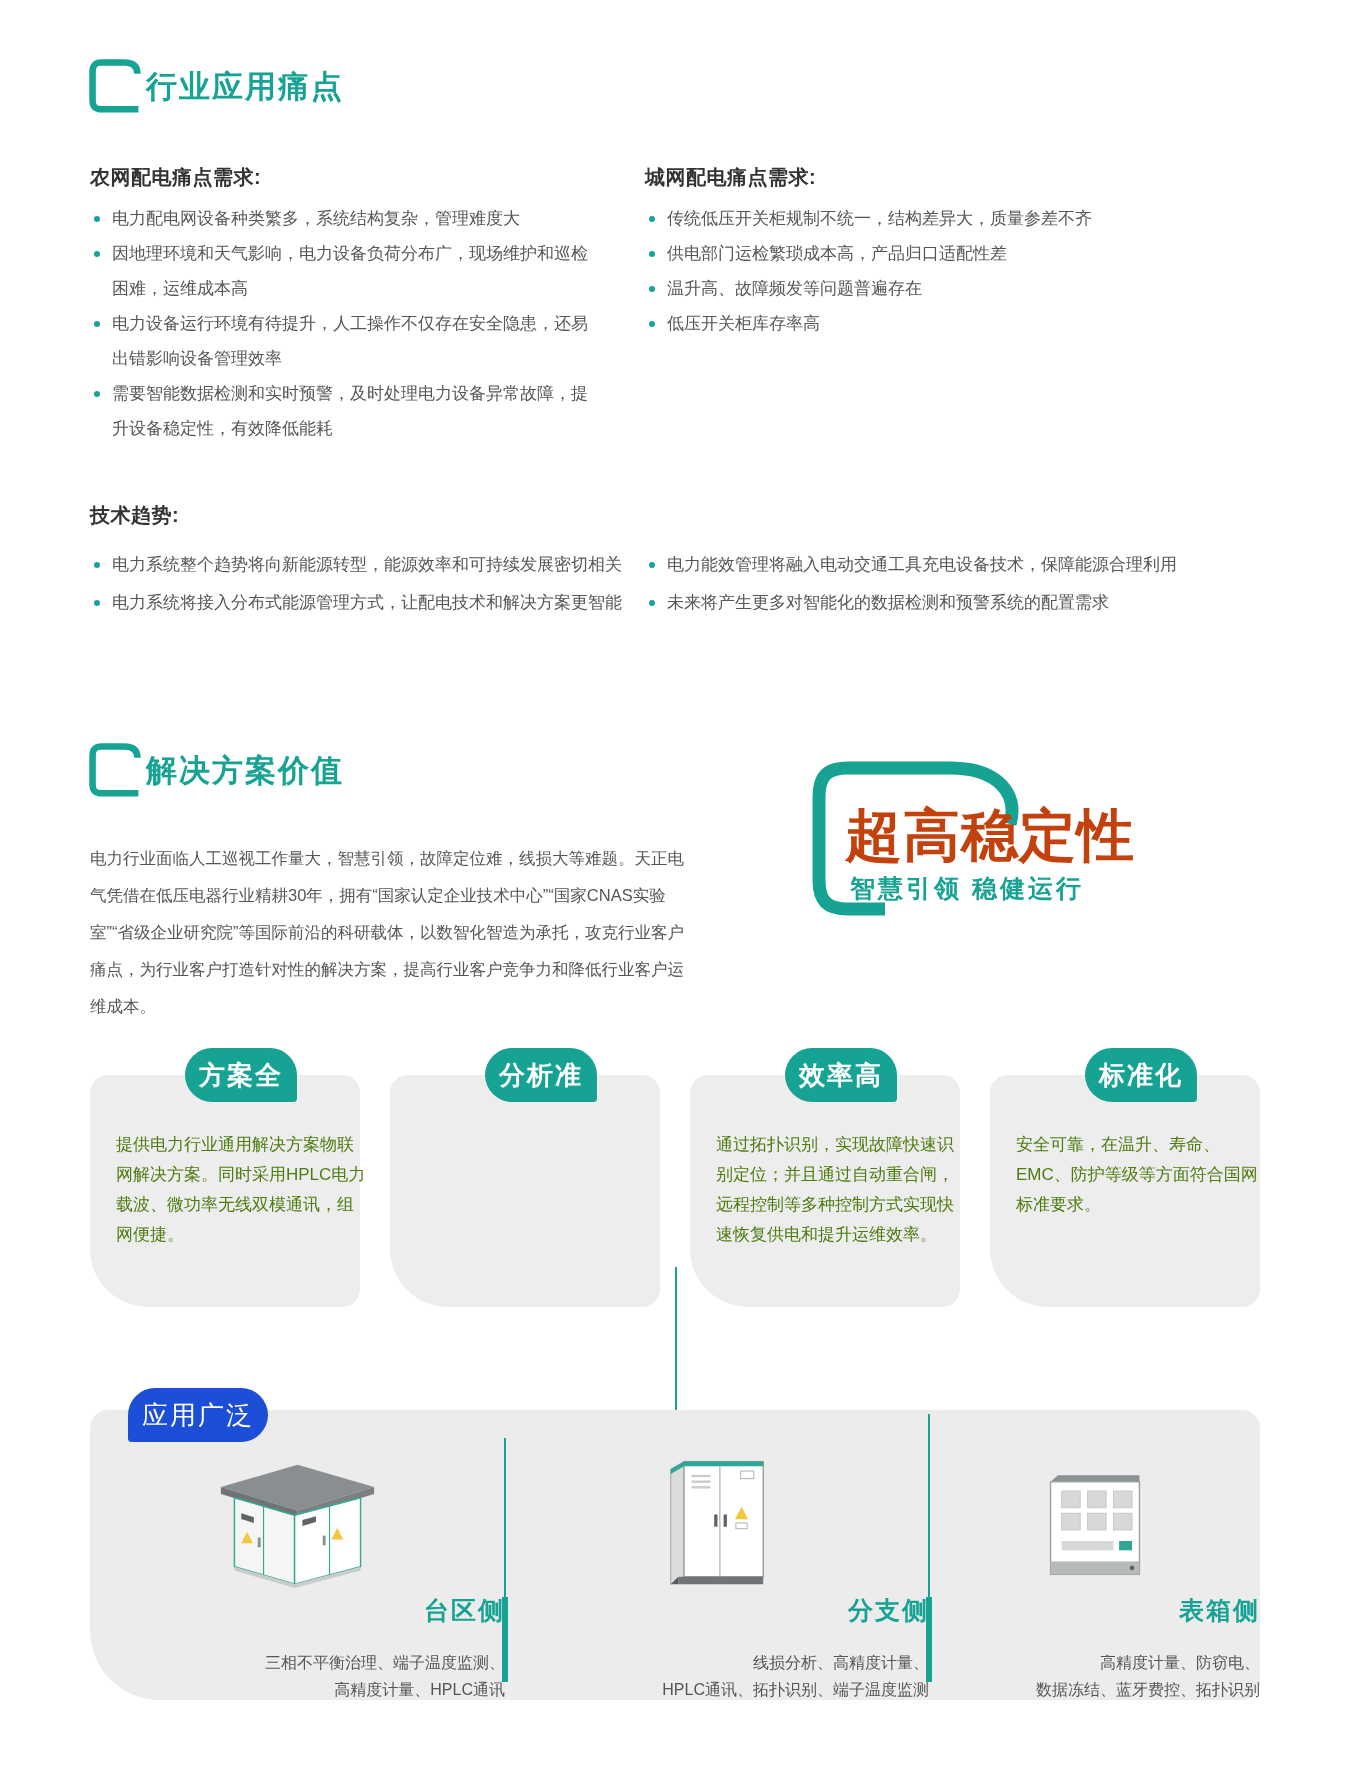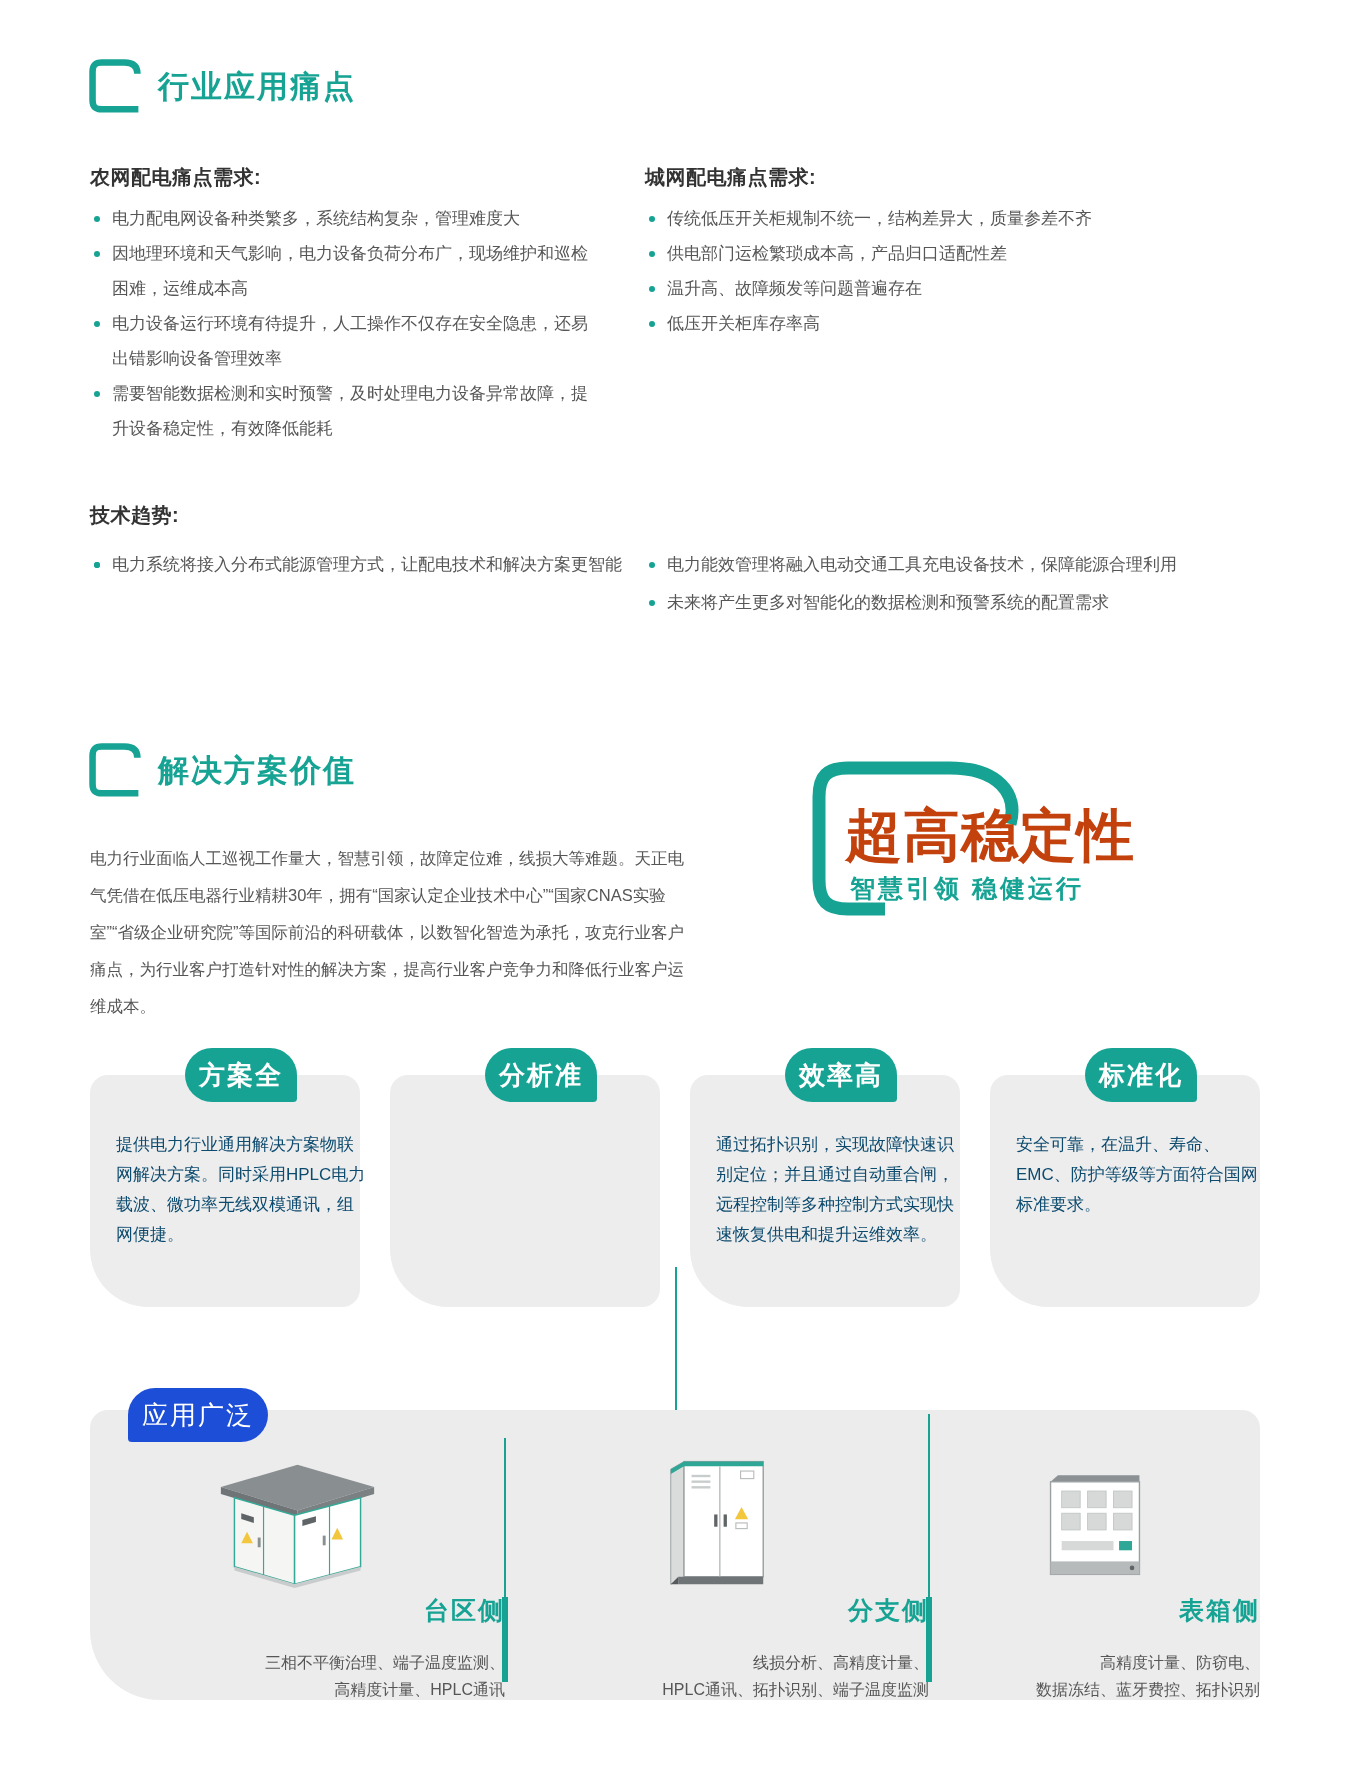--- a/index.html
+++ b/index.html
@@ -1,20 +1,20 @@
 <!DOCTYPE html>
 <html><head>
 <meta charset="utf-8">
 <style>
   html,body { margin:0; padding:0; background:#ffffff; }
   body { font-family:"Liberation Sans","DejaVu Sans",sans-serif; }
   .page { position:relative; width:1350px; height:1765px; background:#ffffff; overflow:hidden; }
 
   
-  .sec-head { position:absolute; display:flex; align-items:center; gap:14px; }
+  .sec-head { position:absolute; display:flex; align-items:center; gap:2px; }
   .sec-head.s1 { left:86px; top:56px; }
   .sec-head.s2 { left:86px; top:740px; }
   .sec-title { margin:0; font-size:31px; font-weight:800; color:#17A394; letter-spacing:2px; }
 
   
   .pain-left  { position:absolute; left:90px;  top:164px; width:498px; }
   .pain-right { position:absolute; left:645px; top:164px; width:620px; }
   .col-head { margin:0 0 10px 0; font-size:20px; font-weight:800; color:#333333; letter-spacing:0.5px; }
   ul.bullets { list-style:none; margin:0; padding:0; }
   ul.bullets li { position:relative; padding-left:22px; font-size:17px; line-height:35px; color:#565656; }
@@ -35,21 +35,21 @@
   .callout-subline  { position:absolute; left:850px; top:872px; font-size:25px; font-weight:800; color:#17A394; letter-spacing:3px; white-space:nowrap; }
 
   
   .card { position:absolute; top:1048px; width:302px; height:259px; }
   .card.c1 { left:90px; } .card.c2 { left:390px; } .card.c3 { left:690px; } .card.c4 { left:990px; }
   .card-badge { position:relative; z-index:2; margin:0 auto; width:max-content; height:54px; line-height:54px;
     padding:0 14px; background:#17A394; color:#ffffff; font-size:26px; font-weight:800; letter-spacing:2px;
     border-radius:28px 28px 4px 28px; text-align:center; }
   .card-box { position:absolute; left:0; top:27px; width:270px; height:232px; background:#EDEDED;
     border-radius:18px 18px 18px 58px; z-index:1; }
-  .card-body { position:absolute; z-index:2; left:26px; right:24px; top:82px; font-size:17px; line-height:30px; color:#0c4a6e; }
+  .card-body { position:absolute; z-index:2; left:26px; right:24px; top:82px; font-size:17px; line-height:30px; color:#4d7c0f; }
 
   
   .grid-line { position:absolute; left:675px; top:1267px; width:2px; height:200px; background:#17A394; z-index:0; }
   .app-panel { position:absolute; left:90px; top:1410px; width:1170px; height:290px; background:#ECECEC;
     border-radius:18px 18px 18px 70px; z-index:1; }
   .app-badge { position:absolute; left:128px; top:1388px; height:54px; line-height:54px; padding:0 14px;
     background:#1d4ed8; color:#ffffff; font-size:26px; font-weight:400; letter-spacing:2px;
     border-radius:28px 28px 28px 4px; z-index:3; }
   .app-col { position:absolute; top:1410px; height:290px; z-index:2; text-align:right; }
   .app-col.a1 { left:90px;  width:415px; }
@@ -96,21 +96,21 @@
       <li><span class="dot"></span><span>温升高、故障频发等问题普遍存在</span></li>
       <li><span class="dot"></span><span>低压开关柜库存率高</span></li>
     </ul>
   </div>
 
   <div class="trends-head">
     <h2 class="col-head">技术趋势:</h2>
   </div>
   <div class="trends-left">
     <ul class="bullets wide">
-      <li><span class="dot"></span></li>
+      <li><span class="dot"></span><span>电力系统整个趋势将向新能源转型，能源效率和可持续发展密切相关</span></li>
       <li><span class="dot"></span><span>电力系统将接入分布式能源管理方式，让配电技术和解决方案更智能</span></li>
     </ul>
   </div>
   <div class="trends-right">
     <ul class="bullets wide">
       <li><span class="dot"></span><span>电力能效管理将融入电动交通工具充电设备技术，保障能源合理利用</span></li>
       <li><span class="dot"></span><span>未来将产生更多对智能化的数据检测和预警系统的配置需求</span></li>
     </ul>
   </div>
 

